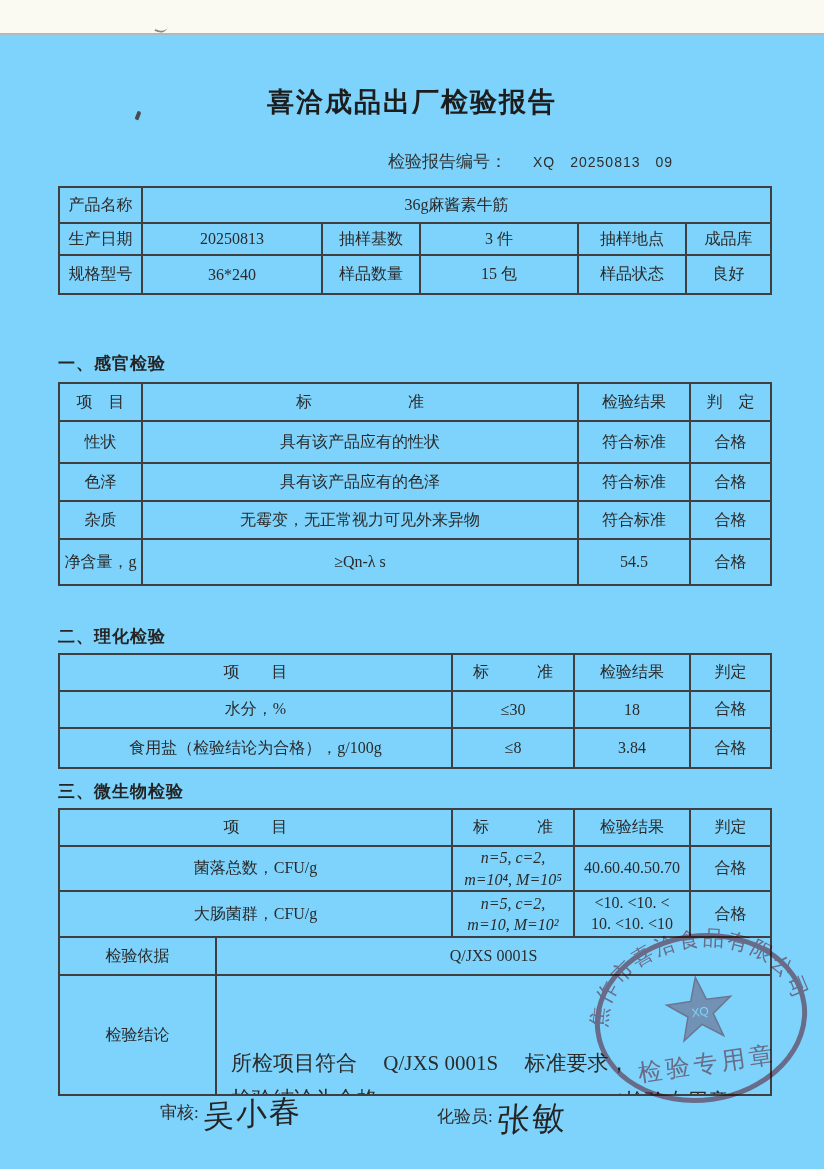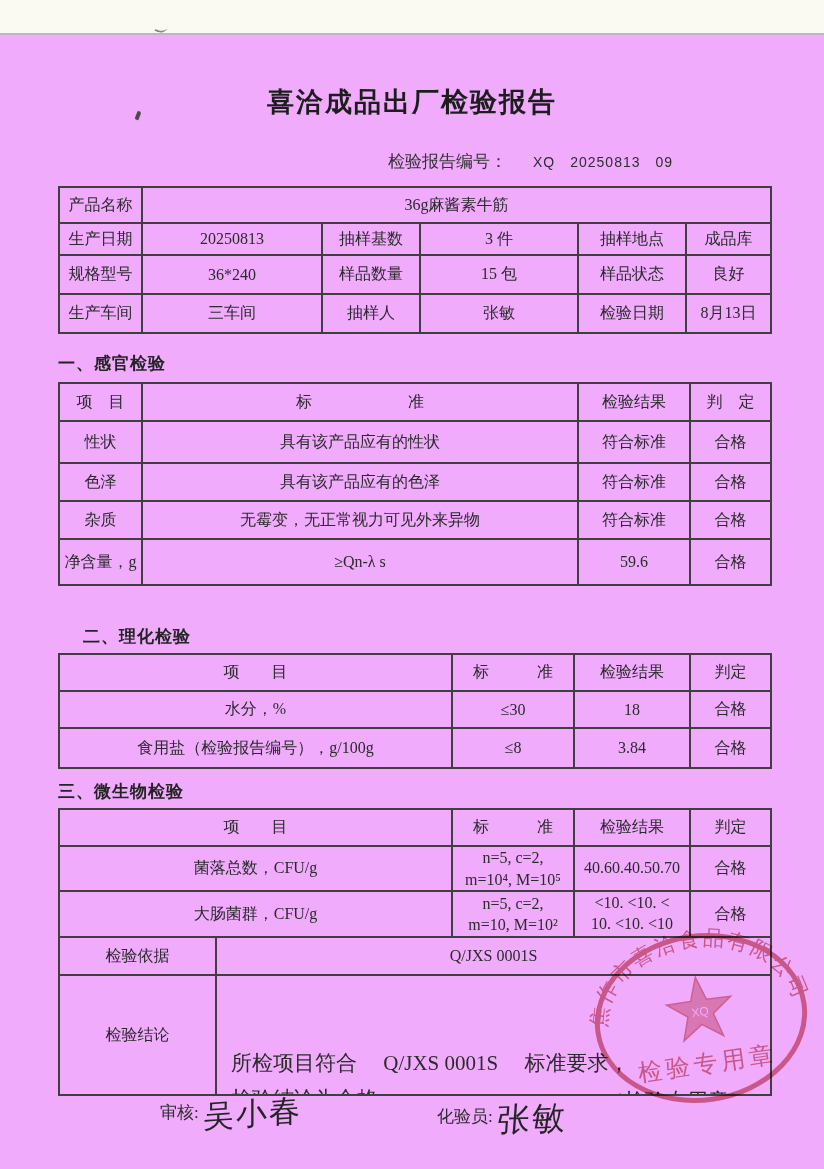--- a/index.html
+++ b/index.html
@@ -1,19 +1,19 @@
 <!DOCTYPE html>
 <html><head>
 <meta charset="utf-8">
 <style>
   html,body { margin:0; padding:0; }
   body { background:#ffffff; }
   .page {
     position:relative; width:824px; height:1169px; margin:0 auto;
-    background:#f0abfc; overflow:hidden;
+    background:#7dd3fc; overflow:hidden;
     font-family:"Liberation Serif","DejaVu Serif",serif;
     color:#2b2b2b;
   }
   .scan-top { position:absolute; top:0; left:0; width:100%; height:33px; background:#faf9f2; }
   .scan-line { position:absolute; top:33px; left:0; width:100%; height:2px; background:#b7b7b0; opacity:.8; }
   .squiggle { position:absolute; left:155px; top:25px; width:12px; height:6px;
     border-bottom:2px solid #6f6f6f; border-radius:0 0 10px 2px; transform:rotate(18deg); opacity:.8; }
   .comma-artifact { position:absolute; left:136px; top:111px; width:4px; height:9px;
     background:#4a4a4a; border-radius:2px 3px 1px 2px; transform:rotate(22deg); }
 
@@ -30,21 +30,21 @@
 
   table.grid { position:absolute; border-collapse:collapse; table-layout:fixed; border:1px solid #3c3c3c; }
   table.grid td { border:2px solid #3f3f3f; font-size:16px; text-align:center; vertical-align:middle;
     padding:0 4px; overflow:hidden; }
   td.tl { text-align:left; padding-left:10px; }
   td.tl-wide { text-align:left; padding-left:13px; }
 
   .section-heading { position:absolute; left:58px; font-size:17px; font-weight:bold; color:#242424;
     letter-spacing:1px; }
 
-  .std-small { font-size:15px; line-height:1.35; }
+  .std-small { font-size:15px; line-height:1.35;font-style:italic; }
   .result-tight { font-size:15px; letter-spacing:0; padding:0 1px; line-height:1.3; }
 
   .concl-cell { position:relative; height:100%; }
   .concl-abs { position:absolute; white-space:nowrap; font-size:21px; }
 
   .footer-sig { position:absolute; white-space:nowrap; }
   .footer-sig .lbl { font-size:17px; color:#2d2d2d; vertical-align:top; }
   .sig {
     display:inline-block; font-family:cursive; font-size:31px; color:#242424;
     transform:rotate(-4deg) skewX(-4deg); margin-left:4px; margin-top:-8px; letter-spacing:2px;
@@ -90,28 +90,20 @@
       <td>成品库</td>
     </tr>
     <tr style="height:39px">
       <td>规格型号</td>
       <td>36*240</td>
       <td>样品数量</td>
       <td>15 包</td>
       <td>样品状态</td>
       <td>良好</td>
     </tr>
-    <tr style="height:39px">
-      <td>生产车间</td>
-      <td>三车间</td>
-      <td>抽样人</td>
-      <td>张敏</td>
-      <td>检验日期</td>
-      <td>8月13日</td>
-    </tr>
   </tbody>
     </table>
 
   <div class="section-heading" style="top:352px;">一、感官检验</div>
 
   <table class="grid" style="left:58px; top:382px; width:712px;">
     <colgroup>
         <col style="width:83px">
         <col style="width:436px">
         <col style="width:112px">
@@ -138,27 +130,27 @@
     </tr>
     <tr style="height:38px">
       <td class="tl">杂质</td>
       <td class="tl-wide">无霉变，无正常视力可见外来异物</td>
       <td>符合标准</td>
       <td>合格</td>
     </tr>
     <tr style="height:46px">
       <td class="tl">净含量，g</td>
       <td>≥Qn-λ s</td>
-      <td>59.6</td>
-      <td>合格</td>
-    </tr>
-  </tbody>
-    </table>
-
-  <div class="section-heading" style="top:625px;margin-left:25px;">二、理化检验</div>
+      <td>54.5</td>
+      <td>合格</td>
+    </tr>
+  </tbody>
+    </table>
+
+  <div class="section-heading" style="top:625px;">二、理化检验</div>
 
   <table class="grid" style="left:58px; top:653px; width:712px;">
     <colgroup>
         <col style="width:393px">
         <col style="width:122px">
         <col style="width:116px">
         <col style="width:81px">
       </colgroup>
     <tbody>
         <tr style="height:37px">
@@ -167,21 +159,21 @@
       <td>检验结果</td>
       <td>判定</td>
     </tr>
     <tr style="height:37px">
       <td class="tl-wide">水分，%</td>
       <td>≤30</td>
       <td>18</td>
       <td>合格</td>
     </tr>
     <tr style="height:40px">
-      <td class="tl-wide">食用盐（检验报告编号），g/100g</td>
+      <td class="tl-wide">食用盐（检验结论为合格），g/100g</td>
       <td>≤8</td>
       <td>3.84</td>
       <td>合格</td>
     </tr>
   </tbody>
     </table>
 
   <div class="section-heading" style="top:780px;">三、微生物检验</div>
 
   <table class="grid" style="left:58px; top:808px; width:712px;">

